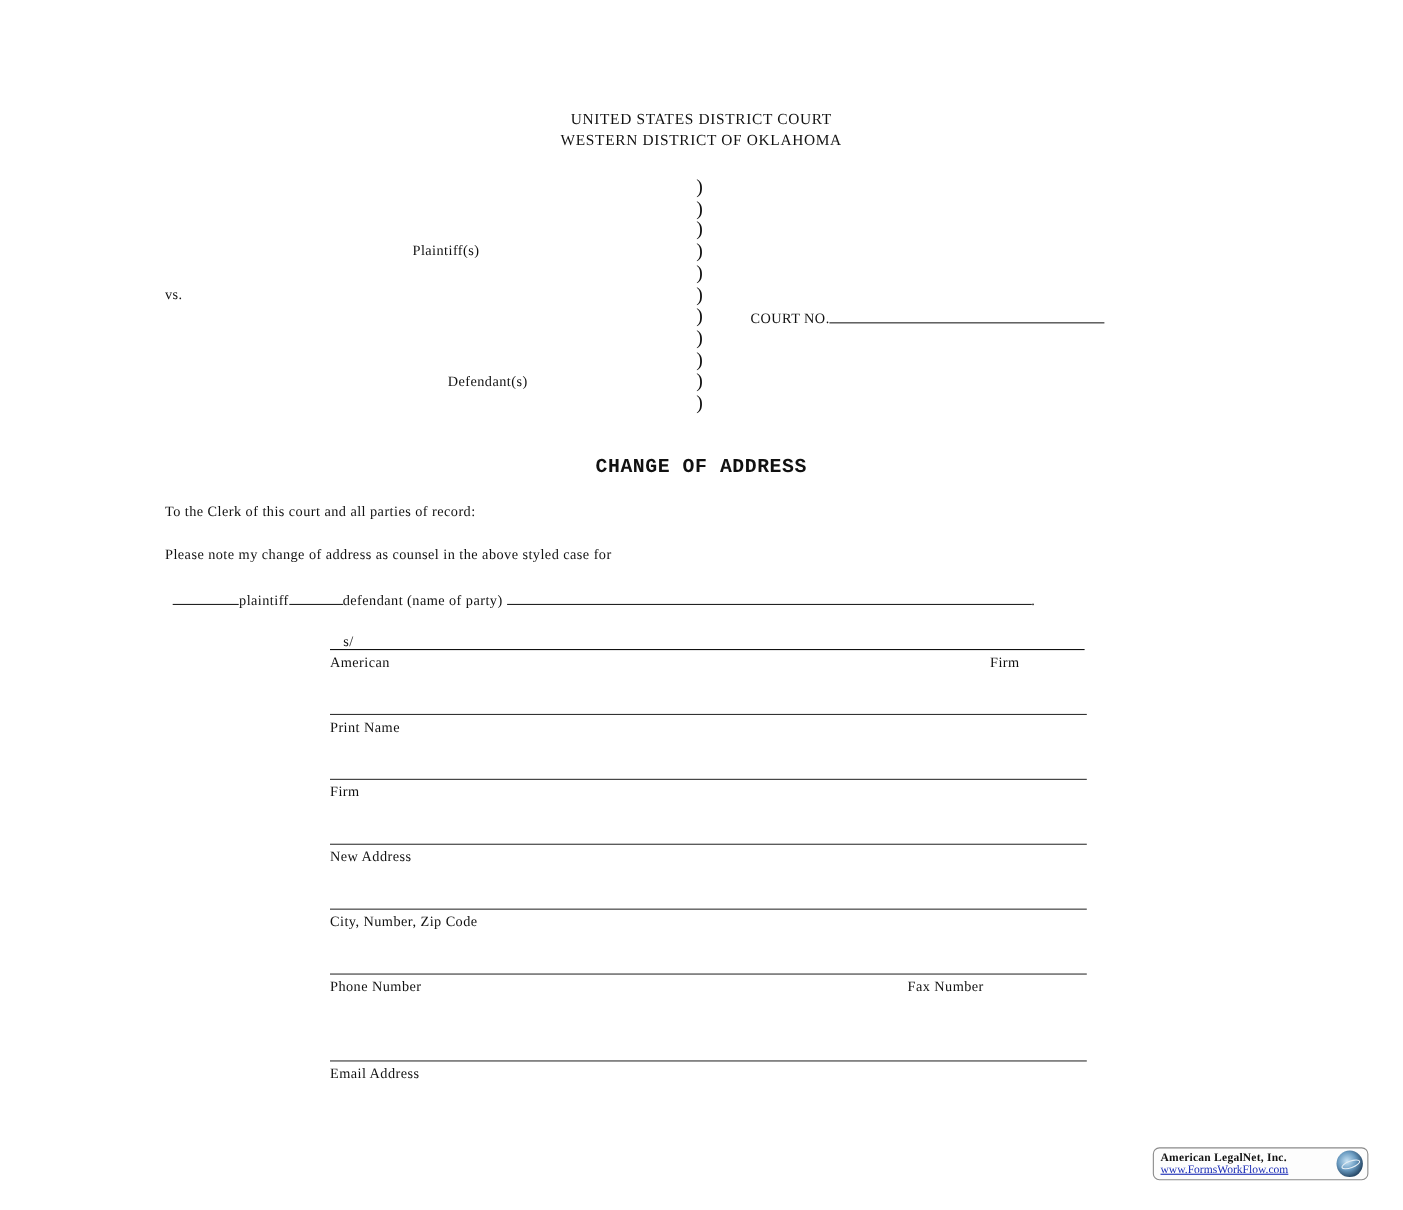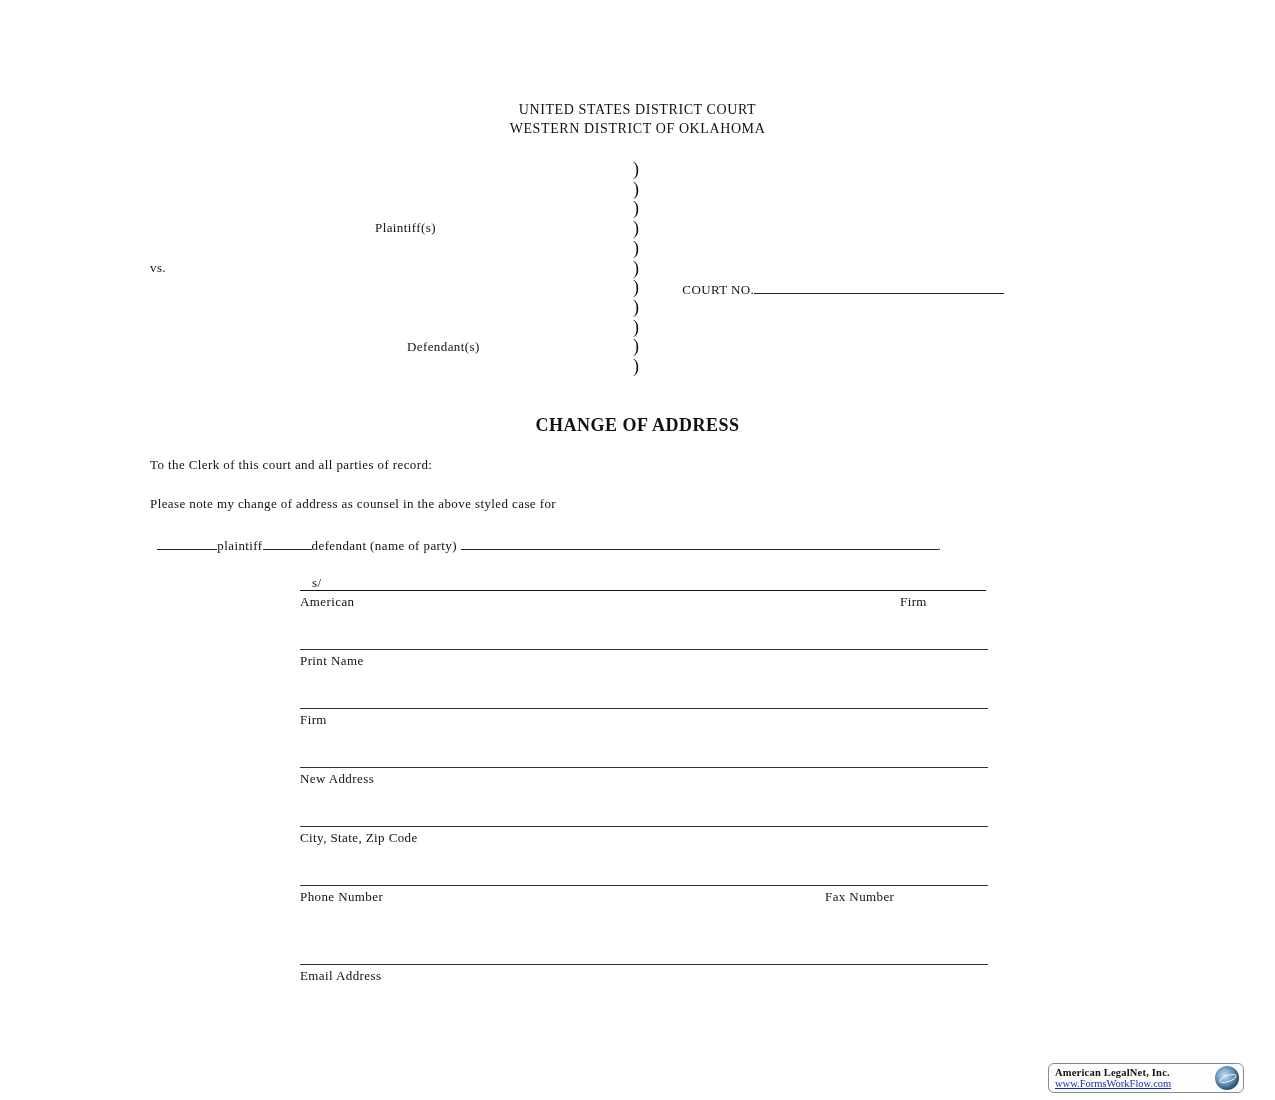--- a/index.html
+++ b/index.html
@@ -9,21 +9,21 @@
   .txt { font-size: 13px; line-height: 20px; letter-spacing: 0.4px; }
   .caption { left: 0; right: 0; text-align: center; }
   .title { font-size: 14px; line-height: 19px; letter-spacing: 0.6px; }
   .heading { font-weight: bold; font-size: 18px; letter-spacing: 0.5px; }
   .paren { font-size: 18px; line-height: 19.7px; }
   .uline { display: inline-block; border-bottom: 1.2px solid #222; height: 15px; vertical-align: baseline; }
   .sigline { position: absolute; border-top: 1px solid #333; height: 0; }
   .sigline.bold { border-top: 1.6px solid #111; }
   .badge { position: absolute; left: 1048px; top: 1043px; width: 194px; height: 28px;
            border: 1px solid #8a8a8a; border-radius: 6px; background: #fdfdfd;
-           font-family: "Liberation Serif", serif; margin-top: 20px; }
+           font-family: "Liberation Serif", serif; }
   .badge .co { position: absolute; left: 6px; top: 3px; font-size: 10.5px; font-weight: bold; letter-spacing: 0.2px; }
   .badge .url { position: absolute; left: 6px; top: 14px; font-size: 10.5px; color: #1a2bb5; text-decoration: underline; }
   .badge .globe { position: absolute; right: 4px; top: 2px; width: 24px; height: 24px; border-radius: 50%;
                   background: radial-gradient(circle at 40% 40%, #c8e3f5 0%, #6b9cc2 40%, #2d4f6e 70%, #152535 100%); }
   .badge .globe::after { content: ""; position: absolute; left: 4px; top: 9px; width: 16px; height: 5px;
                   border-radius: 50%; border: 1.5px solid #e6eef5; transform: rotate(-20deg); }
 </style>
 </head>
 <body>
 
@@ -33,21 +33,21 @@
 <div class="abs txt" style="left:375px; top:218px;">Plaintiff(s)</div>
 <div class="abs txt" style="left:150px; top:258px;">vs.</div>
 <div class="abs txt" style="left:375px; top:337px;margin-left:32px;">Defendant(s)</div>
 
 <div class="abs paren" style="left:633px; top:160px;" id="paren-col"><div>)</div><div>)</div><div>)</div><div>)</div><div>)</div><div>)</div><div>)</div><div>)</div><div>)</div><div>)</div><div>)</div></div>
 
 <div class="abs txt" style="left:675px; top:258px;">
   <span>COURT NO.</span><span class="uline" style="width:250px;"></span>
 </div>
 
-<div class="abs caption txt heading" style="top:415px;">CHANGE OF ADDRESS</div>
+<div class="abs caption txt heading" style="top:415px;font-family:Liberation Mono, monospace;">CHANGE OF ADDRESS</div>
 
 <div class="abs txt" style="left:150px; top:455px;">To the Clerk of this court and all parties of record:</div>
 <div class="abs txt" style="left:150px; top:494px;">Please note my change of address as counsel in the above styled case for</div>
 <div class="abs txt" style="left:150px; top:514px;">
   <span class="uline" style="width:60px;"></span><span>plaintiff</span><span class="uline" style="width:49px;"></span><span>defendant</span> <span>(name of party)</span> <span class="uline" style="width:477px;"></span><span>.</span>
 </div>
 
 <div class="abs txt" style="left:312px; top:573px;">s/</div>
 <div class="sigline bold" style="left:300px; top:590px; width:686px;"></div>
 <div class="abs txt" style="left:300px; top:592px;">American</div>
@@ -56,21 +56,21 @@
 <div class="sigline" style="left:300px; top:649px; width:688px;"></div>
 <div class="abs txt" style="left:300px; top:651px;">Print Name</div>
 
 <div class="sigline" style="left:300px; top:708px; width:688px;"></div>
 <div class="abs txt" style="left:300px; top:710px;">Firm</div>
 
 <div class="sigline" style="left:300px; top:767px; width:688px;"></div>
 <div class="abs txt" style="left:300px; top:769px;">New Address</div>
 
 <div class="sigline" style="left:300px; top:826px; width:688px;"></div>
-<div class="abs txt" style="left:300px; top:828px;">City, State, Zip Code</div>
+<div class="abs txt" style="left:300px; top:828px;">City, Number, Zip Code</div>
 
 <div class="sigline" style="left:300px; top:885px; width:688px;"></div>
 <div class="abs txt" style="left:300px; top:887px;">Phone Number</div>
 <div class="abs txt" style="left:825px; top:887px;">Fax Number</div>
 
 <div class="sigline" style="left:300px; top:964px; width:688px;"></div>
 <div class="abs txt" style="left:300px; top:966px;">Email Address</div>
 
 <div class="badge">
   <div class="co">American LegalNet, Inc.</div>

